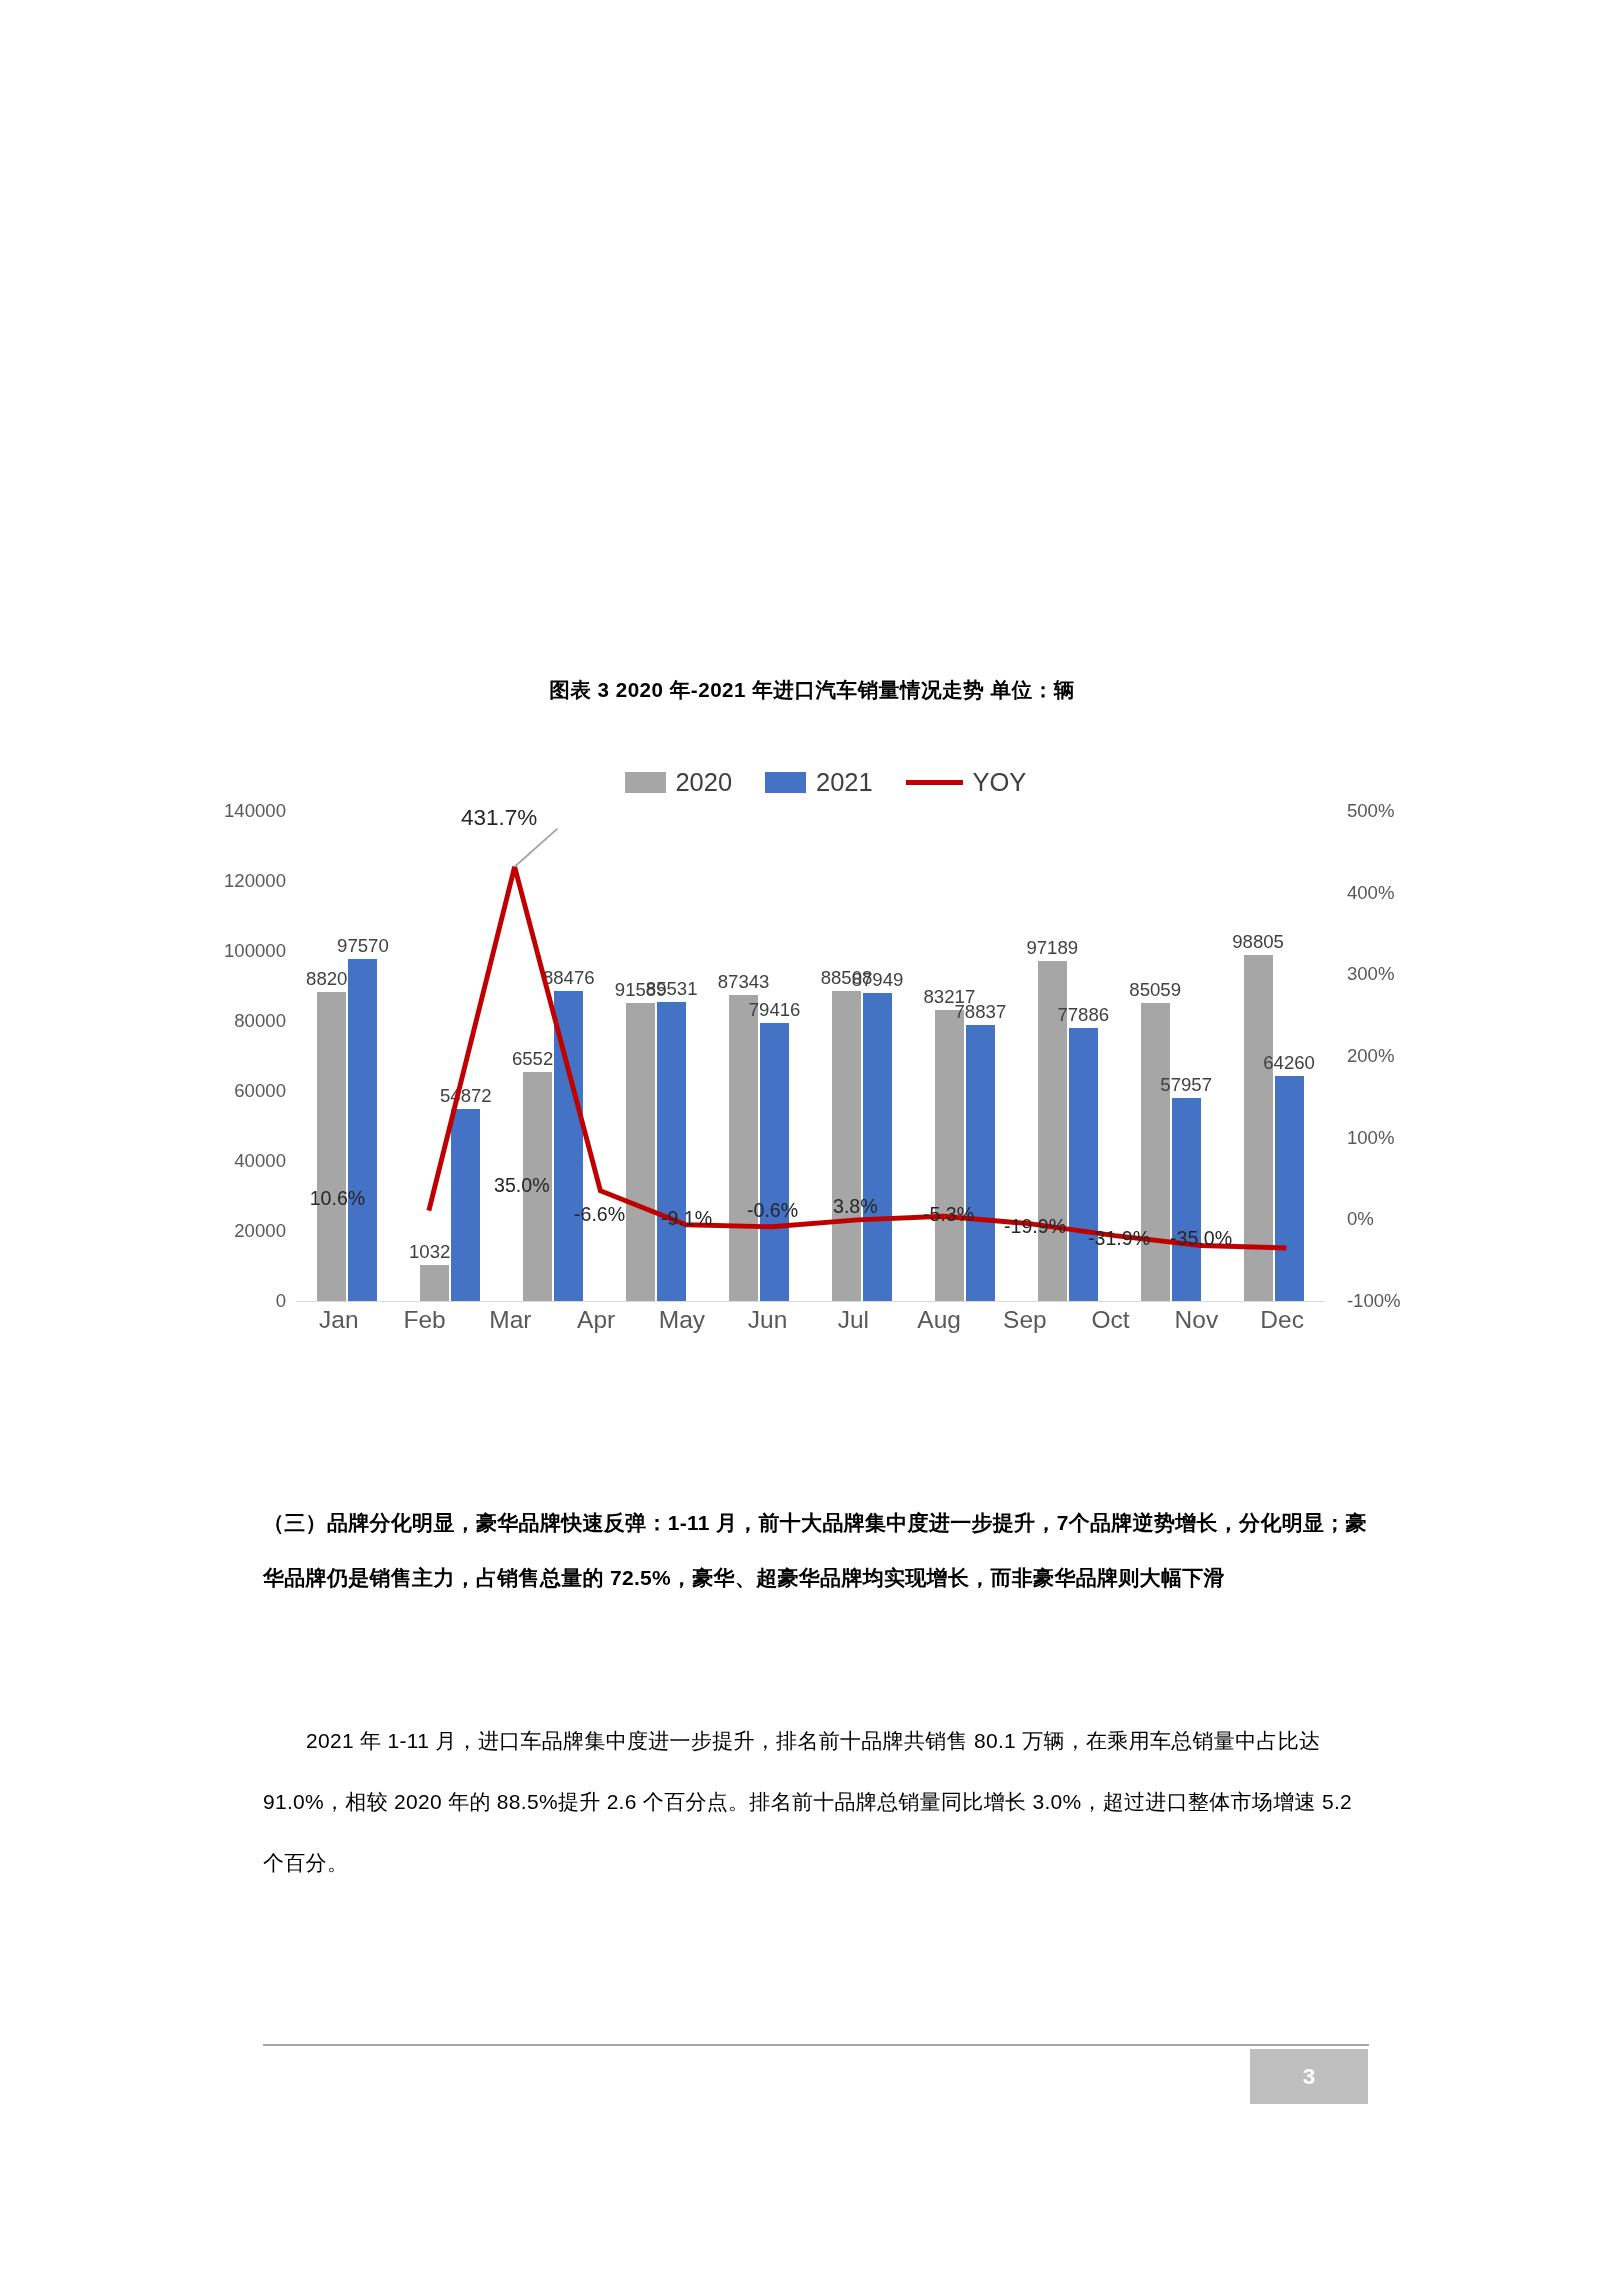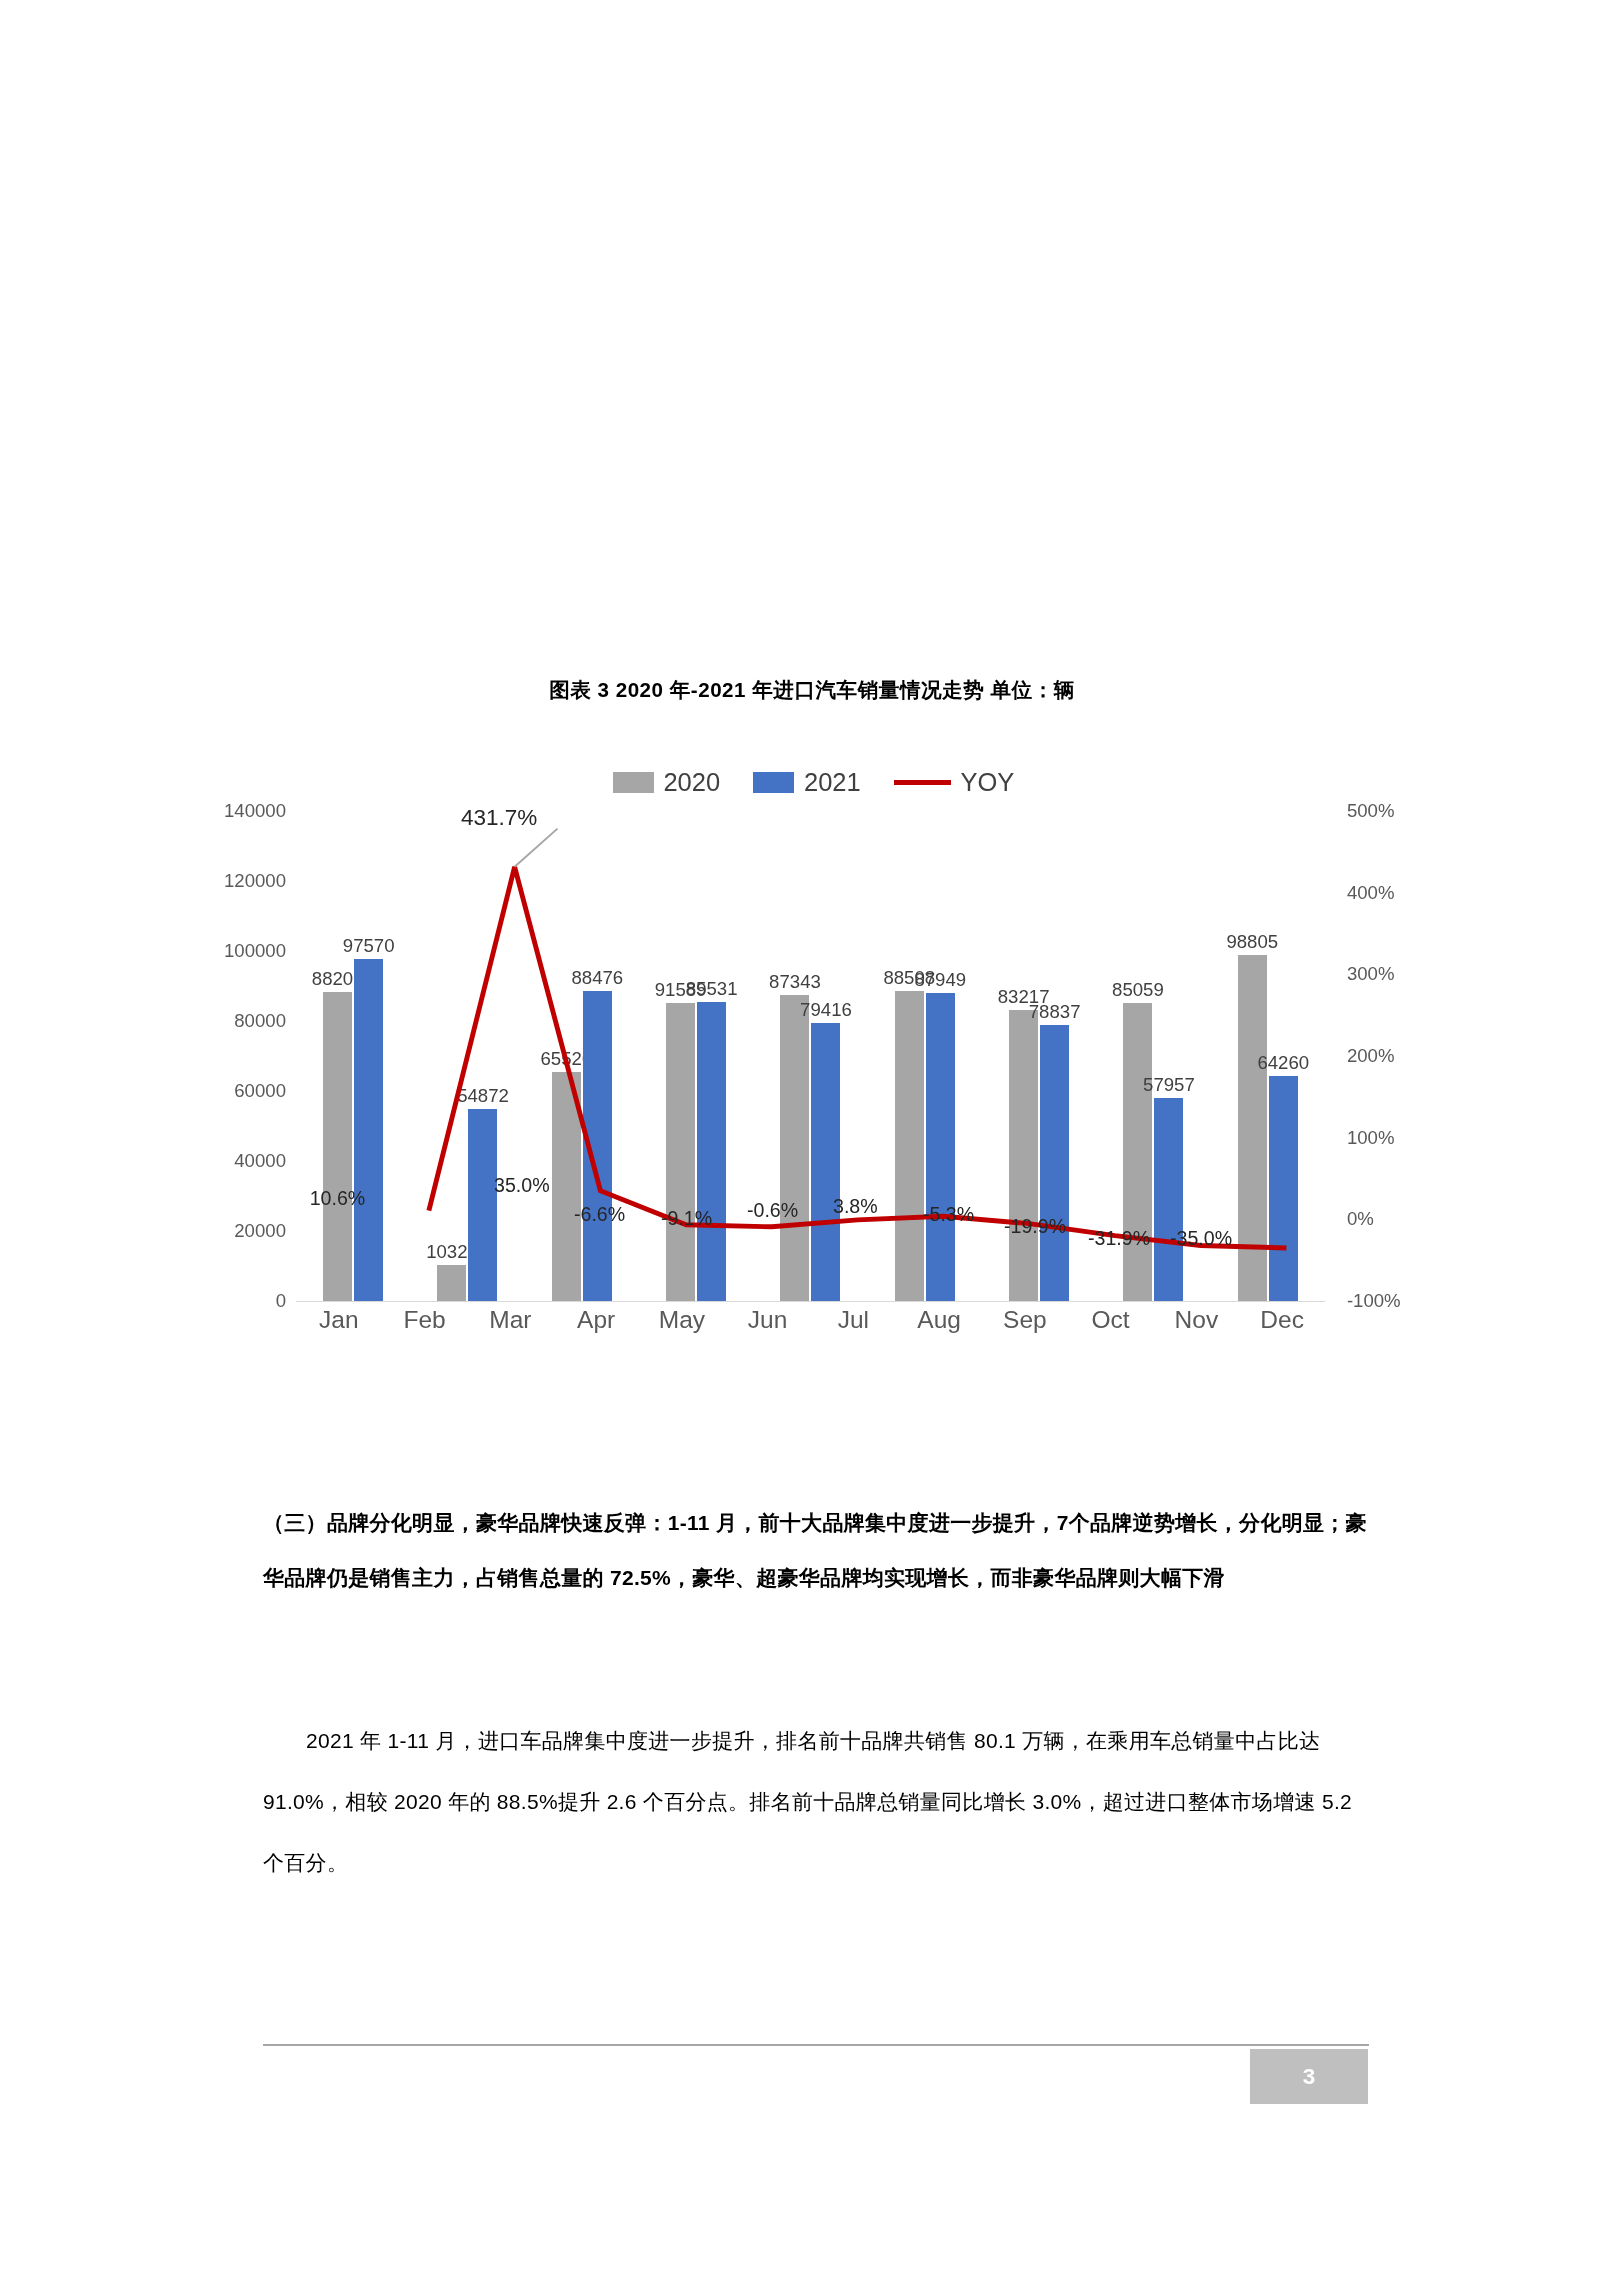--- a/index.html
+++ b/index.html
@@ -39,21 +39,21 @@
   
   .chart-wrap {
     position:absolute;
     left:206px;
     top:760px;
     width:1215px;
     height:657px;
   }
   .legend {
     position:absolute;
-    left:0; top:0;
+    left:12px; top:0;
     width:1215px;
     height:45px;
     display:flex;
     justify-content:center;
     align-items:center;
     gap:33px;
     font-size:25.5px;
     color:#404040;
   }
   .legend-item { display:flex; align-items:center; gap:9.8px; }
@@ -307,20 +307,28 @@
 
           <div class="month-group">
             <div class="bar y2020" style="height:291px">
               <span class="bar-label">83217</span>
             </div>
             <div class="bar y2021" style="height:276px">
               <span class="bar-label">78837</span>
             </div>
           </div>
 
+          <div class="month-group">
+            <div class="bar y2020" style="height:340px">
+              <span class="bar-label">97189</span>
+            </div>
+            <div class="bar y2021" style="height:273px">
+              <span class="bar-label">77886</span>
+            </div>
+          </div>
 
           <div class="month-group">
             <div class="bar y2020" style="height:298px">
               <span class="bar-label">85059</span>
             </div>
             <div class="bar y2021" style="height:203px">
               <span class="bar-label">57957</span>
             </div>
           </div>
 

